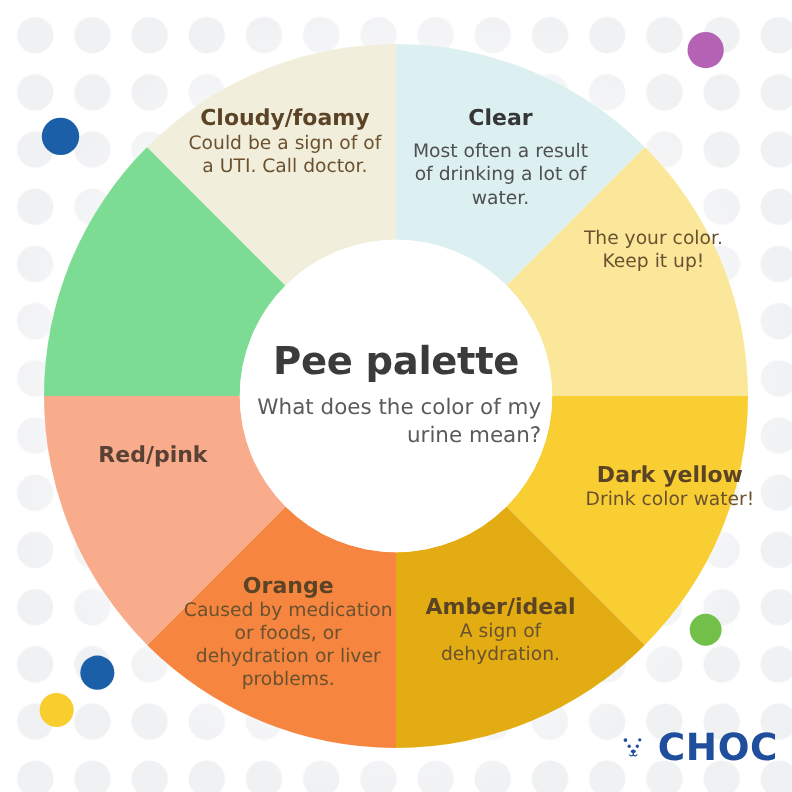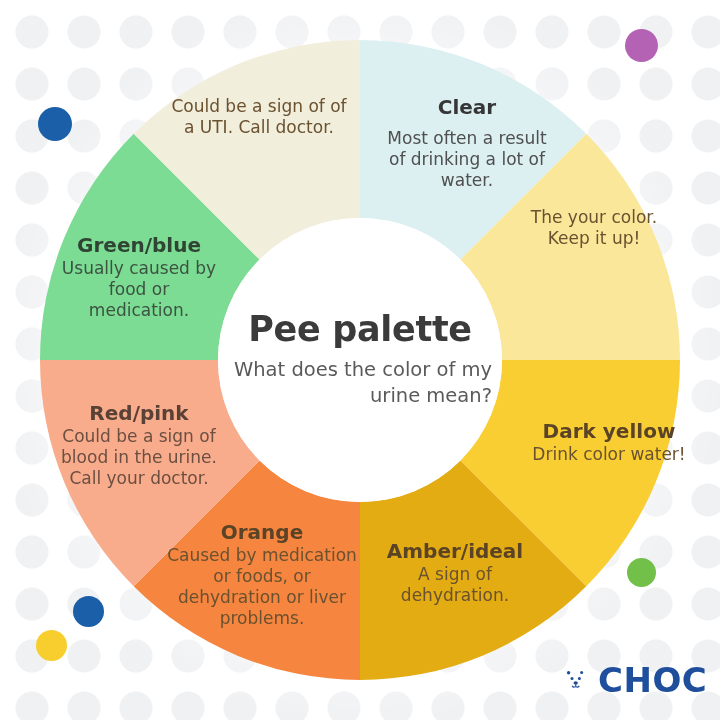--- a/index.html
+++ b/index.html
@@ -55,21 +55,21 @@
   .tone-cool .seg-desc{color:#4f4f4f;margin-top:10px;}
   .tone-green .seg-title{color:#2f4433;}
   .tone-green .seg-desc{color:#3c5342;}
   .tone-warm .seg-title{color:#5b4326;}
   .tone-warm .seg-desc{color:#6a5130;}
   .tone-salmon .seg-title{color:#5a4136;}
   .tone-salmon .seg-desc{color:#6b4f41;}
 
   
   .lbl-cloudy{left:166px;top:96px;width:186px;}
-  .lbl-clear {left:382px;top:96px;width:170px;}
+  .lbl-clear {left:370px;top:96px;width:170px;}
   .lbl-pale  {left:524px;top:207px;width:140px;}
   .lbl-dark  {left:524px;top:420px;width:170px;}
   .lbl-amber {left:362px;top:540px;width:186px;}
   .lbl-orange{left:164px;top:521px;width:196px;}
   .lbl-red   {left:56px;top:402px;width:166px;}
   .lbl-green {left:56px;top:234px;width:166px;}
 
   
   .dot{position:absolute;border-radius:50%;}
   .dot-blue-tl{left:38px;top:107px;width:34px;height:34px;}
@@ -114,20 +114,21 @@
         </g>
     </svg>
   </div>
 
   <div class="hub">
     <div class="hub-title">Pee palette</div>
     <div class="hub-sub">What does the color of my urine mean?</div>
   </div>
 
   <div class="seg-label lbl-cloudy tone-warm">
+    <div class="seg-title">Cloudy/foamy</div>
     <div class="seg-desc">Could be a sign of of a UTI. Call doctor.</div>
   </div>
 
   <div class="seg-label lbl-clear tone-cool">
     <div class="seg-title">Clear</div>
     <div class="seg-desc">Most often a result of drinking a lot of water.</div>
   </div>
 
   <div class="seg-label lbl-pale tone-warm">
     <div class="seg-desc">The your color. Keep it up!</div>
@@ -143,27 +144,22 @@
     <div class="seg-desc">A sign of dehydration.</div>
   </div>
 
   <div class="seg-label lbl-orange tone-warm">
     <div class="seg-title">Orange</div>
     <div class="seg-desc">Caused by medication or foods, or  dehydration or liver problems.</div>
   </div>
 
   <div class="seg-label lbl-red tone-salmon">
     <div class="seg-title">Red/pink</div>
-    <div class="seg-desc">Could be a sign of blood in the urine. Call your doctor.</div>
   </div>
 
-  <div class="seg-label lbl-green tone-green">
-    <div class="seg-title">Green/blue</div>
-    <div class="seg-desc">Usually caused by food or medication.</div>
-  </div>
 
   <div class="logo">
     <svg class="logo-mark" viewBox="0 0 40 40">
       <path d="M20 1.5 A18.5 18.5 0 1 0 20 38.5 A18.5 18.5 0 1 1 20 1.5 Z" fill="#1F4E9C"></path>
       <path d="M20 2.6 A17.4 17.4 0 0 1 20 37.4 A14 14 0 0 0 20 2.6 Z" fill="#1F4E9C" opacity="0"></path>
       <circle cx="24.5" cy="20.5" r="10.4" fill="#ffffff"></circle>
       <circle cx="17.6" cy="12.8" r="4.0" fill="#ffffff"></circle>
       <circle cx="30.6" cy="12.6" r="3.6" fill="#ffffff"></circle>
       <circle cx="17.6" cy="12.8" r="1.7" fill="#1F4E9C"></circle>
       <circle cx="30.6" cy="12.6" r="1.5" fill="#1F4E9C"></circle>

